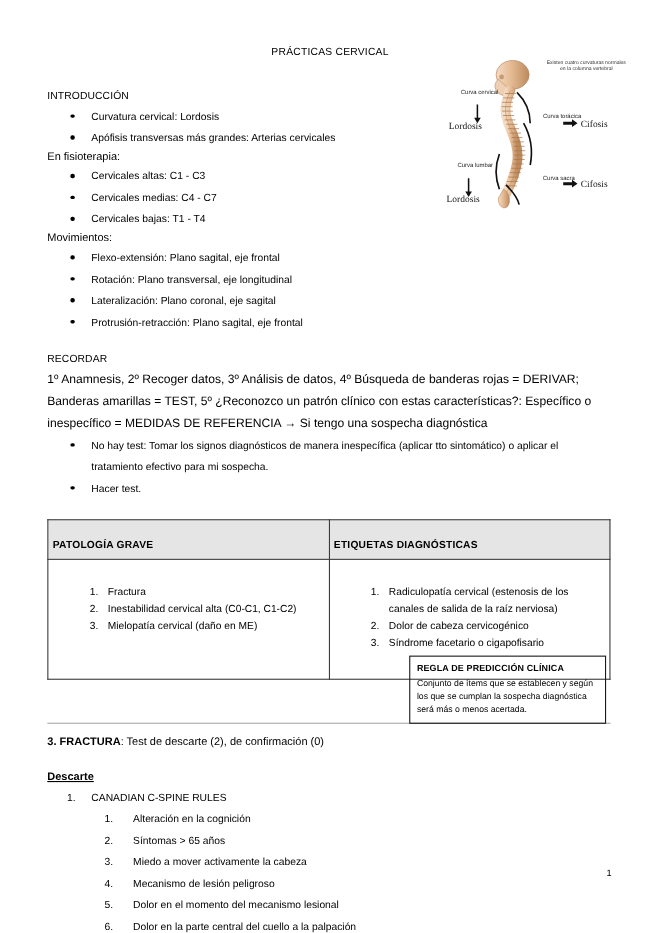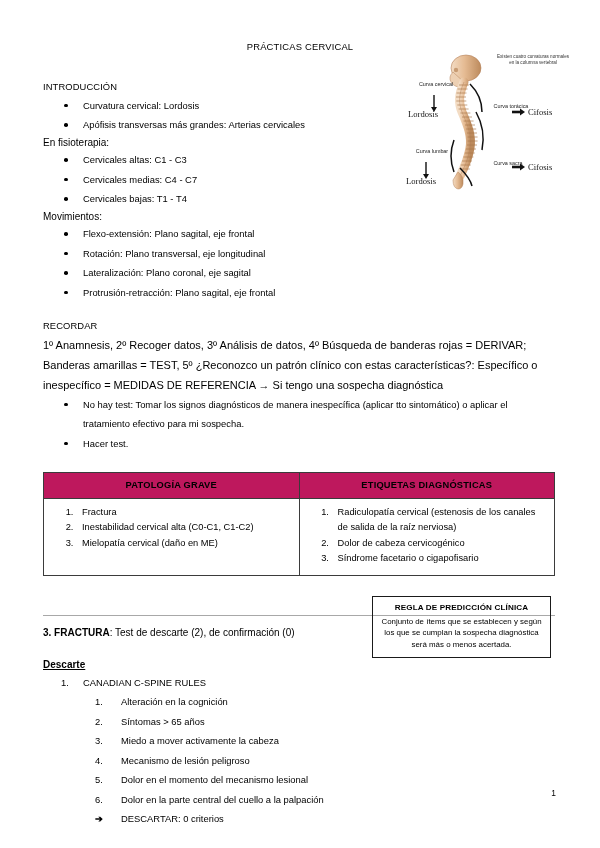--- a/index.html
+++ b/index.html
@@ -70,30 +70,30 @@
     border-collapse: collapse;
     width: 512px;
     table-layout: fixed;
     margin-top: 2px;
   }
   .tbl td, .tbl th {
     border: 1.1px solid #3b3b3b;
     vertical-align: top;
   }
   .tbl th {
-    background: #be185d;
-    text-align: center;
+    background: #e5e5e5;
+    text-align: left;
     font-weight: bold;
     font-size: 9.3px;
-    padding: 5px 4px 5px 4px;
+    padding: 15px 4px 5px 4px;
     letter-spacing: .2px;
   }
   .tbl td { padding: 6px 6px 8px 6px; }
   ol.numlist {
-    margin: 0; padding: 0 0 0 26px;
+    margin: 16px; padding: 0 0 0 26px;
     font-size: 9.3px;
     line-height: 15.5px;
   }
   ol.numlist li { padding-left: 6px; margin: 0; }
 
   
   .divider {
     border: 0;
     border-top: 1px solid #a8a8a8;
     margin: 0;
@@ -136,21 +136,20 @@
   }
   .arrow-marker { font-weight: bold; font-size: 10px; }
 
   
   .callout {
     position: absolute;
     left: 372px; top: 596px;
     width: 179px; height: 62px;
     border: 1.3px solid #1a1a1a;
     padding: 5px 6px 0 6px;
-    text-align: center;
   }
   .callout .c-title {
     font-weight: bold;
     font-size: 8.1px;
     letter-spacing: .15px;
     margin-bottom: 1px;
   }
   .callout .c-body {
     font-size: 7.9px;
     line-height: 11.6px;

